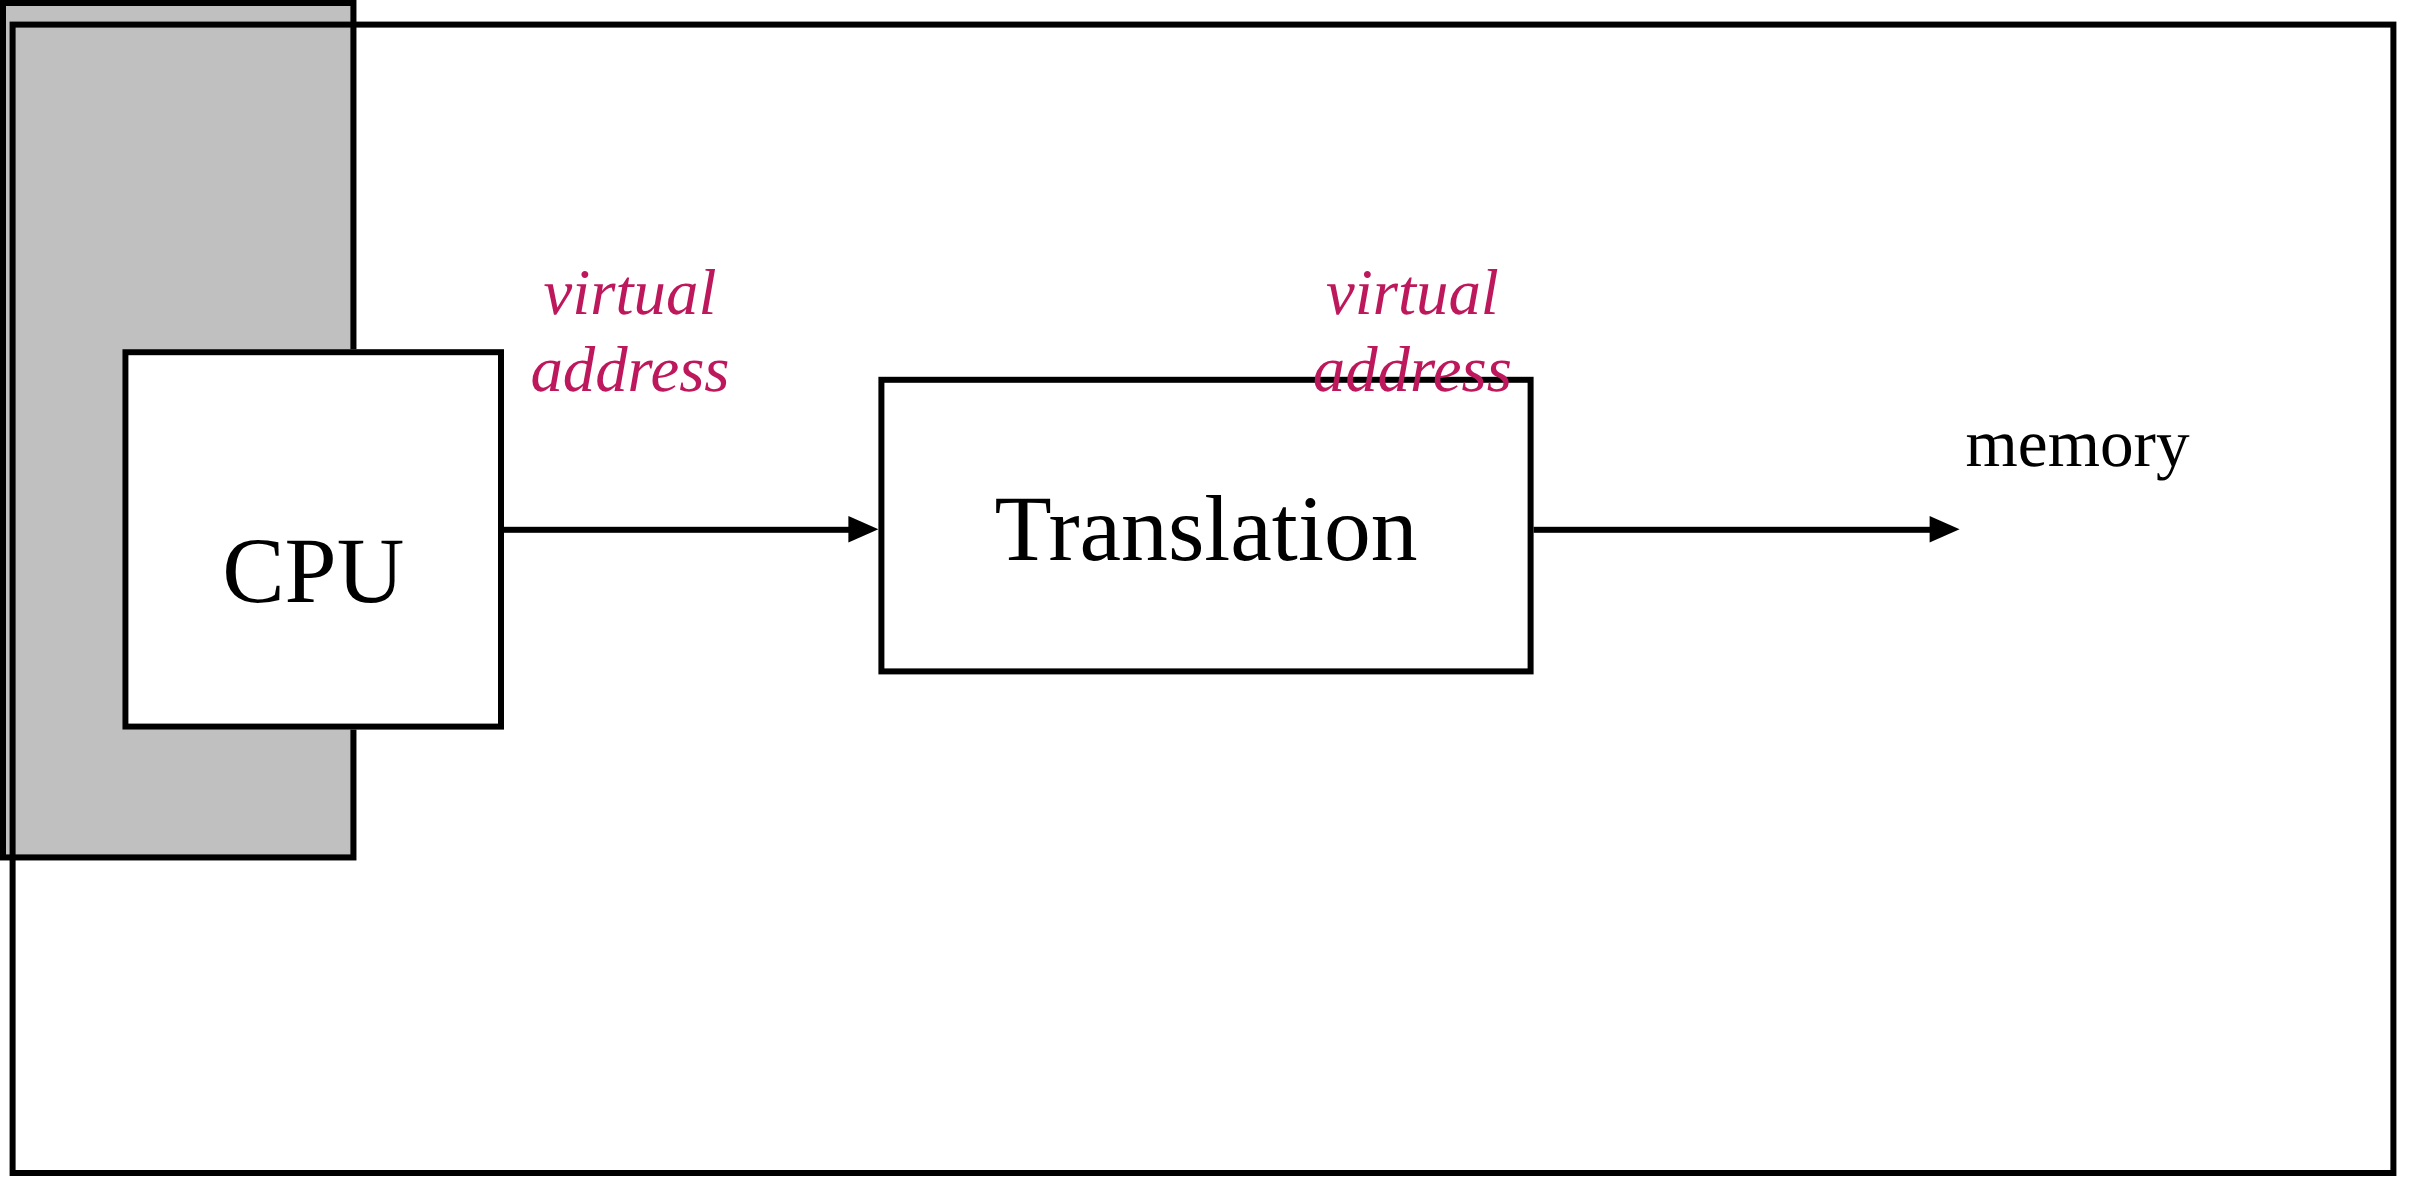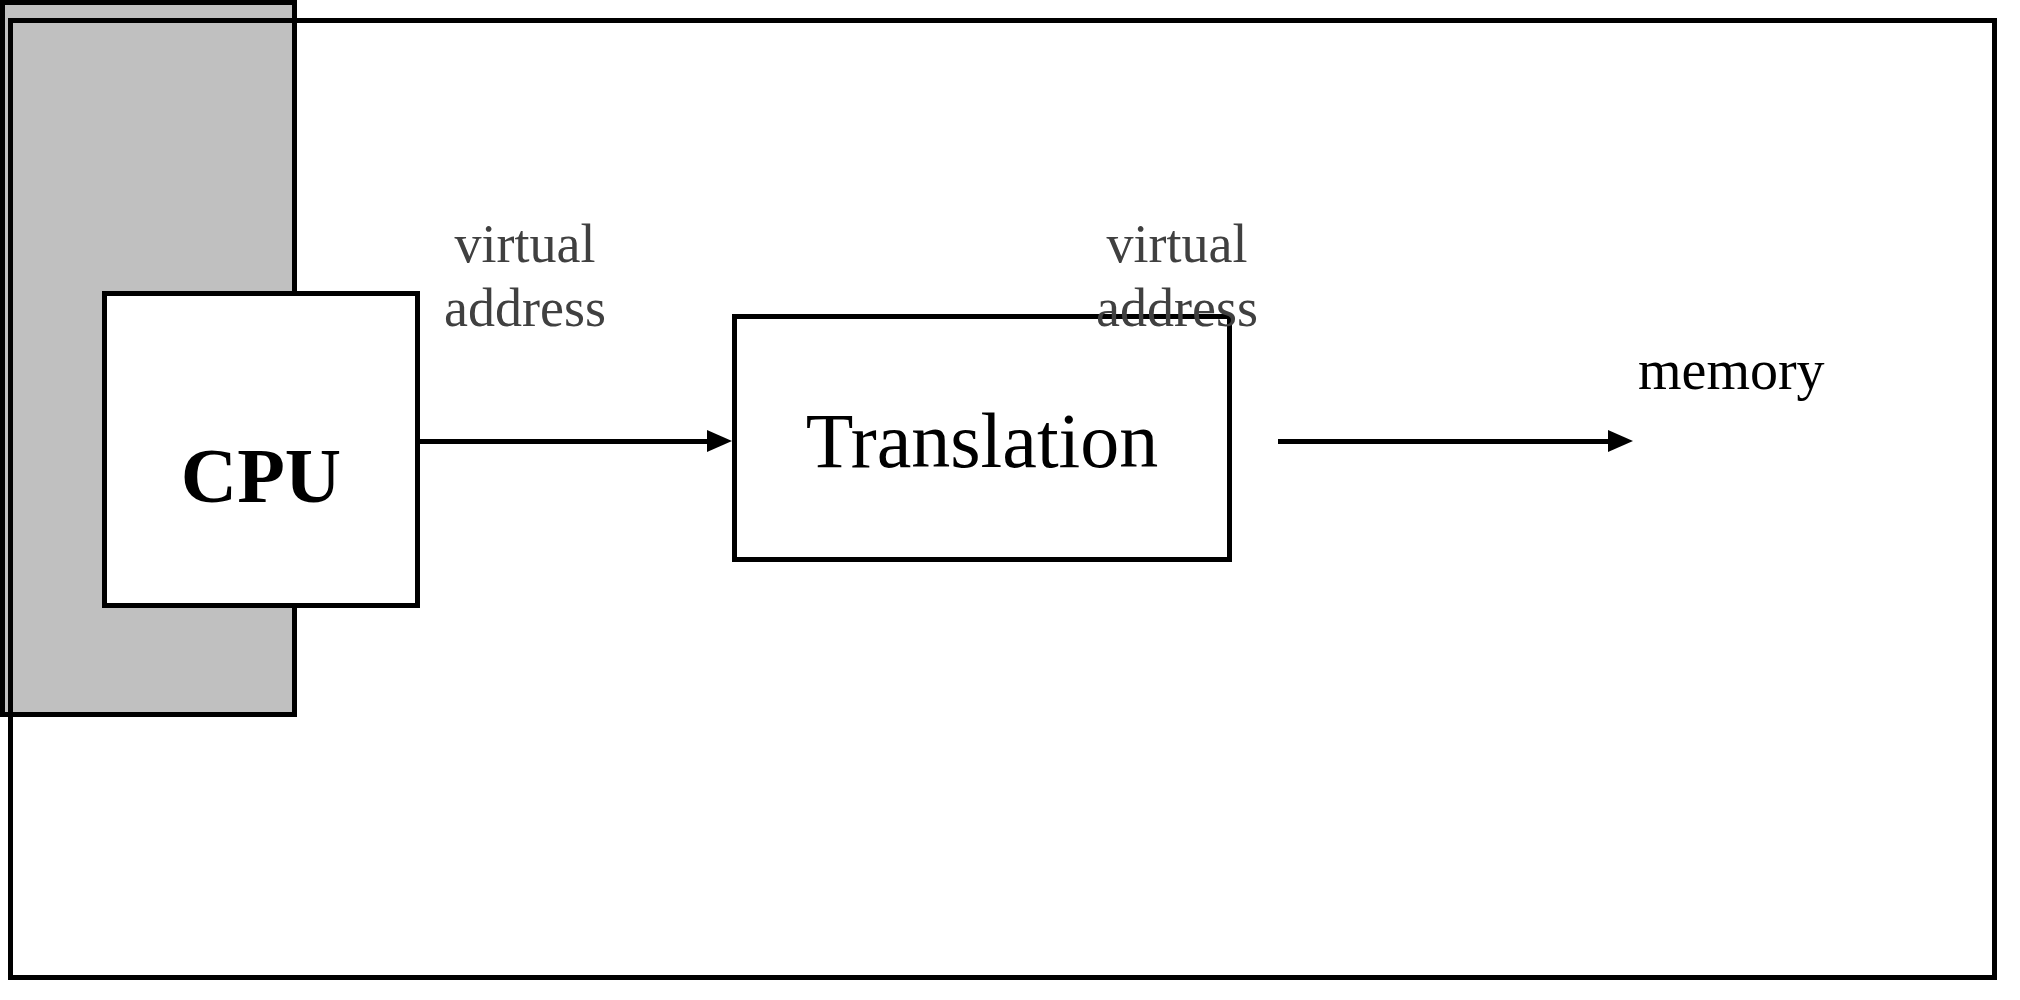--- a/index.html
+++ b/index.html
@@ -43,32 +43,31 @@
     color: #000000;
     line-height: 1;
     white-space: nowrap;
   }
   
   #cpu-box {
     left: 102px;
     top: 291px;
     width: 318px;
     height: 317px;
-    font-weight: bold;
   }
   #cpu-box .node-label {
     font-size: 78px;
     position: relative;
     top: 26px;
   }
   
   #translation-box {
     left: 732px;
     top: 314px;
-    width: 500px;
+    width: 546px;
     height: 248px;
   }
   #translation-box .node-label {
     font-size: 78px;
     position: relative;
     top: 3px;
   }
   
   #memory-box {
     left: 1631px;
@@ -126,24 +125,25 @@
     width: 356px;
   }
   #edge-translation-memory .edge-line { width: 333px; }
   #edge-translation-memory .edge-head { left: 330px; }
 
   
   .edge-label {
     position: absolute;
     text-align: center;
     font-family: "Liberation Serif", "DejaVu Serif", serif;
-    color: #404040;
+    color: #be185d;
     font-size: 54px;
     line-height: 1.18;
     white-space: nowrap;
+    font-style: italic;
   }
   #label-virtual-address {
     left: 370px;
     top: 213px;
     width: 310px;
   }
   #label-physical-address {
     left: 1022px;
     top: 213px;
     width: 310px;

